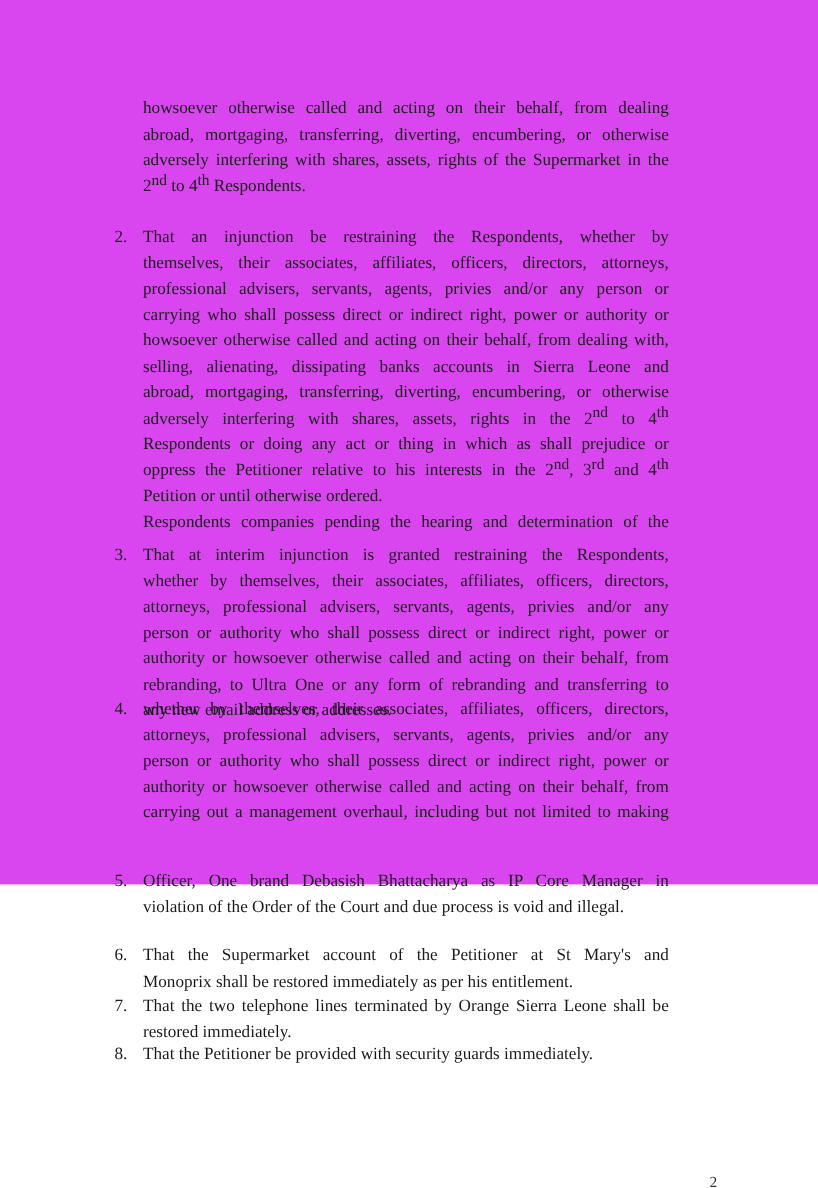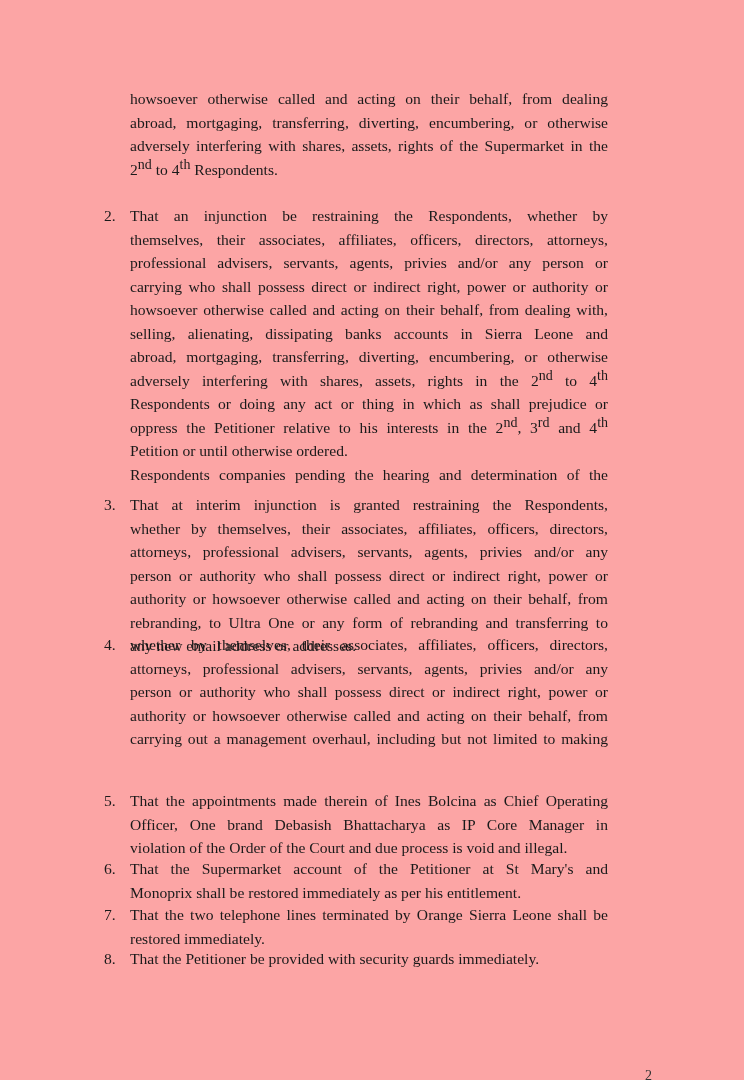--- a/index.html
+++ b/index.html
@@ -12,22 +12,22 @@
       height: 1080px;
       position: relative;
       overflow: hidden;
       font-family: "Liberation Serif", "DejaVu Serif", serif;
       color: #1a1a1a;
     }
     .page {
       position: absolute;
       left: 0; top: 0;
       width: 744px;
-      height: 1080px;
-      background: #fca5a5;
+      height: 804px;
+      background: #d946ef;
     }
     .block {
       position: absolute;
       left: 130px;
       width: 478px;
     }
     .line {
       display: block;
       height: 23.5px;
       line-height: 23.5px;
@@ -102,21 +102,20 @@
     <span class="num">4.</span>
     <span class="line">whether by themselves, their associates, affiliates, officers, directors,</span>
     <span class="line">attorneys, professional advisers, servants, agents, privies and/or any</span>
     <span class="line">person or authority who shall possess direct or indirect right, power or</span>
     <span class="line">authority or howsoever otherwise called and acting on their behalf, from</span>
     <span class="line">carrying out a management overhaul, including but not limited to making</span>
   </div>
 
   <div class="block" style="top:789px;">
     <span class="num">5.</span>
-    <span class="line">That the appointments made therein of Ines Bolcina as Chief Operating</span>
     <span class="line">Officer, One brand Debasish Bhattacharya as IP Core Manager in</span>
     <span class="line last">violation of the Order of the Court and due process is void and illegal.</span>
   </div>
 
   <div class="block" style="top:857px;">
     <span class="num">6.</span>
     <span class="line">That the Supermarket account of the Petitioner at St Mary's and</span>
     <span class="line last">Monoprix shall be restored immediately as per his entitlement.</span>
   </div>
 

